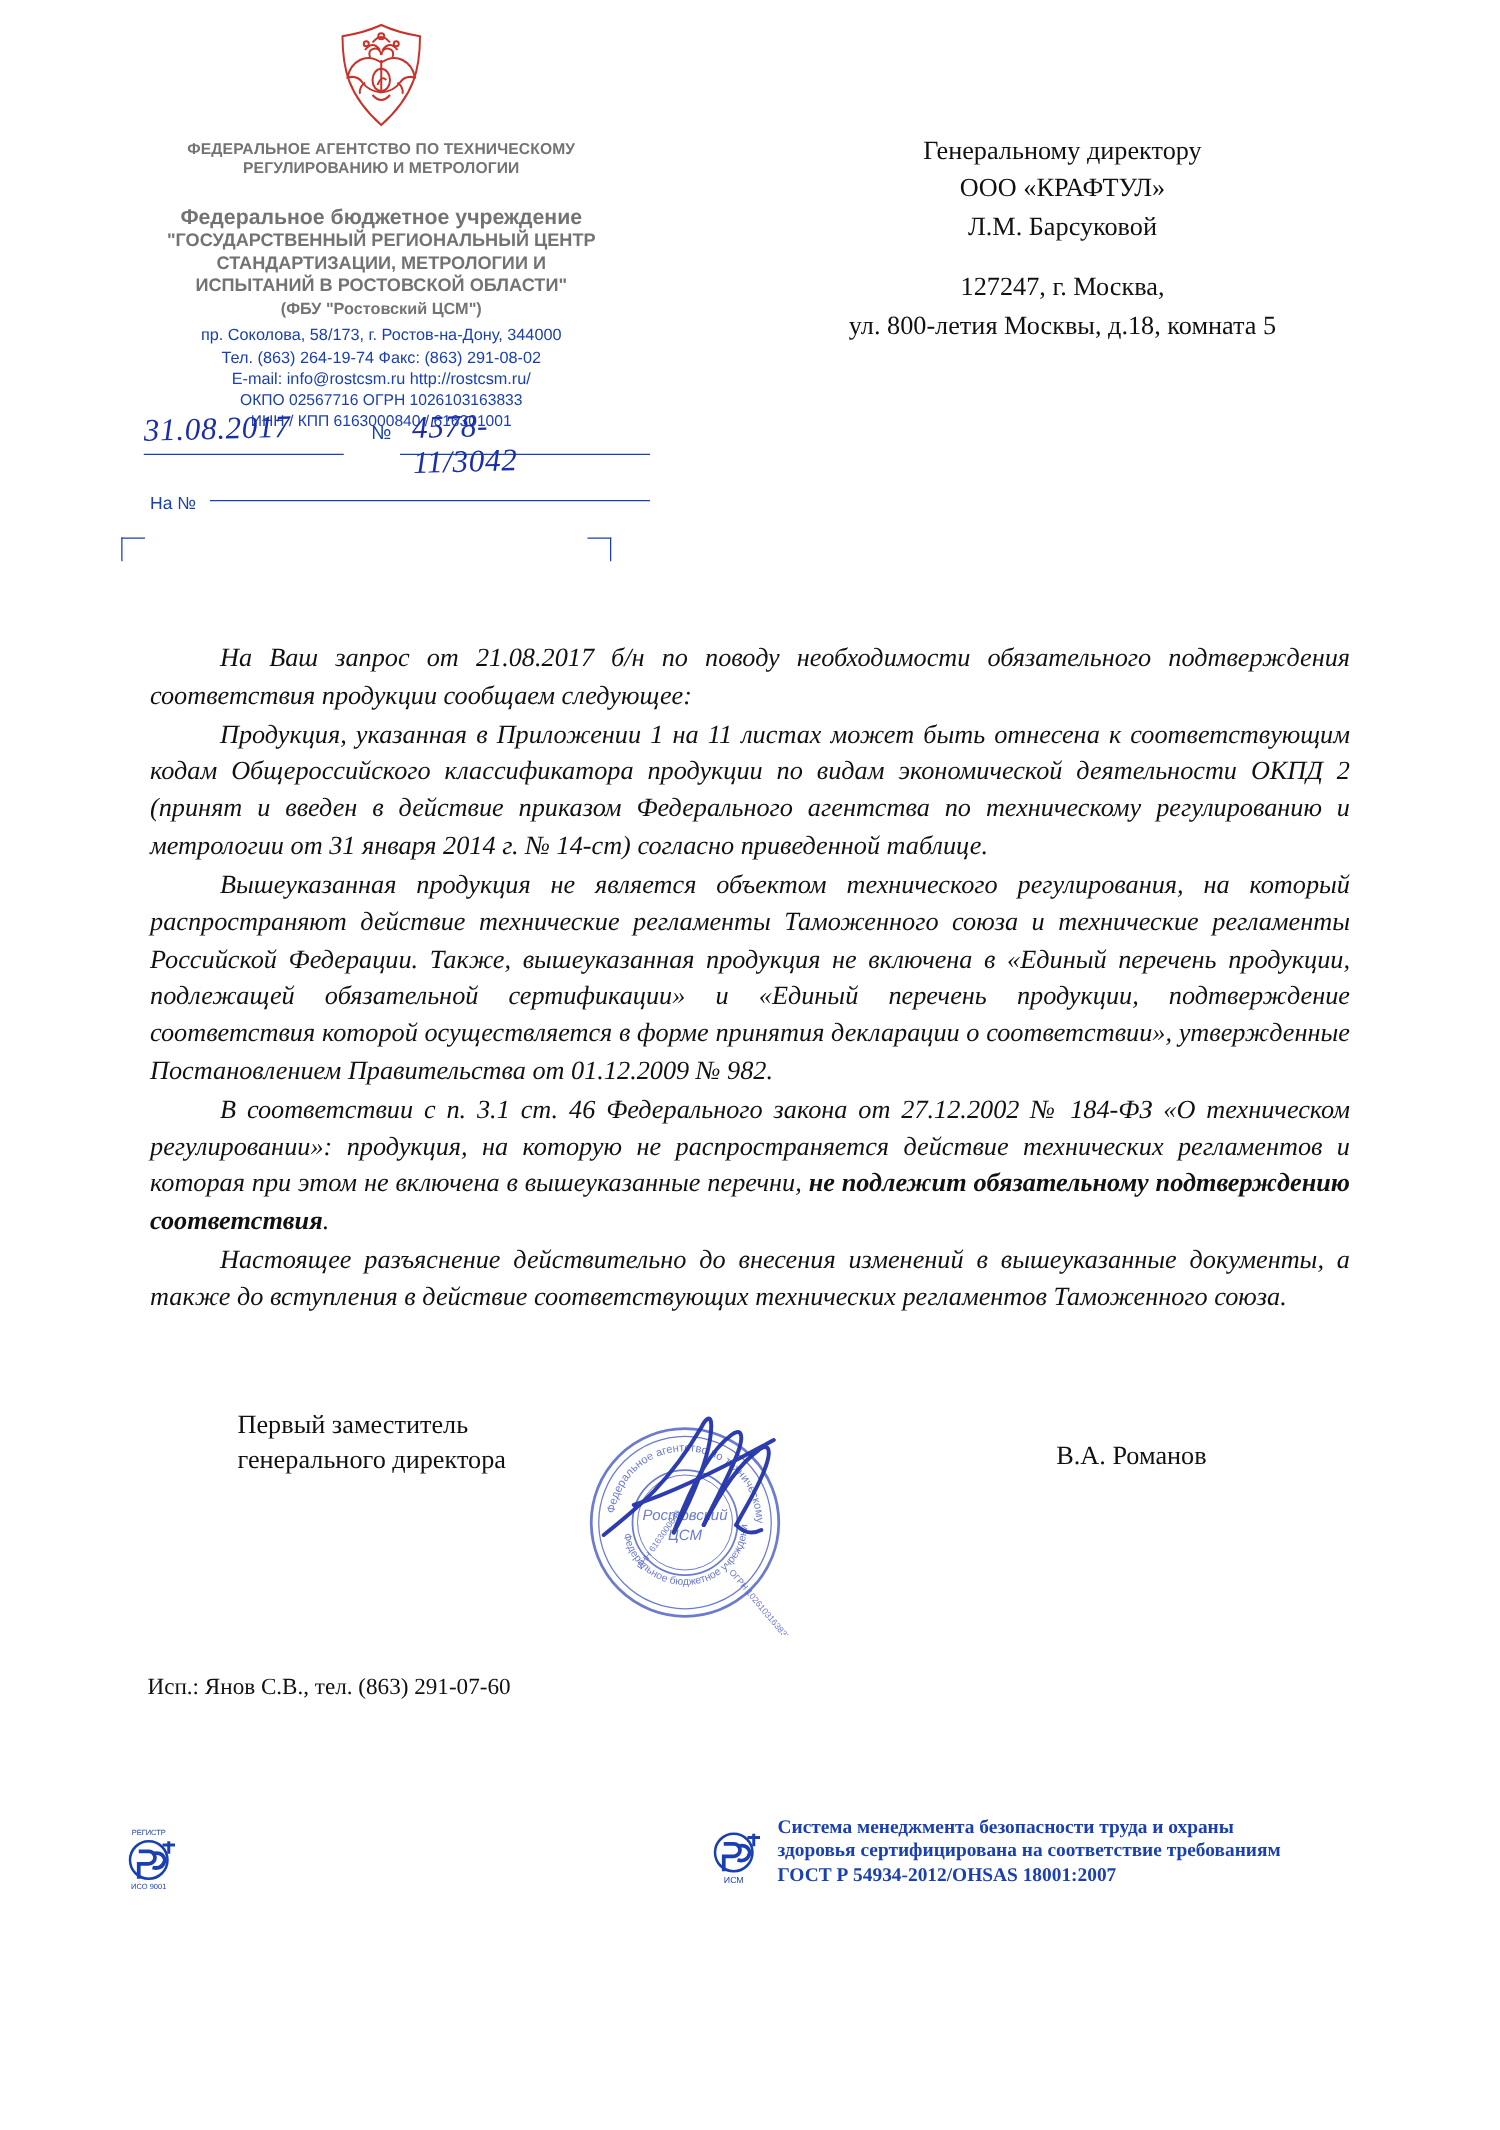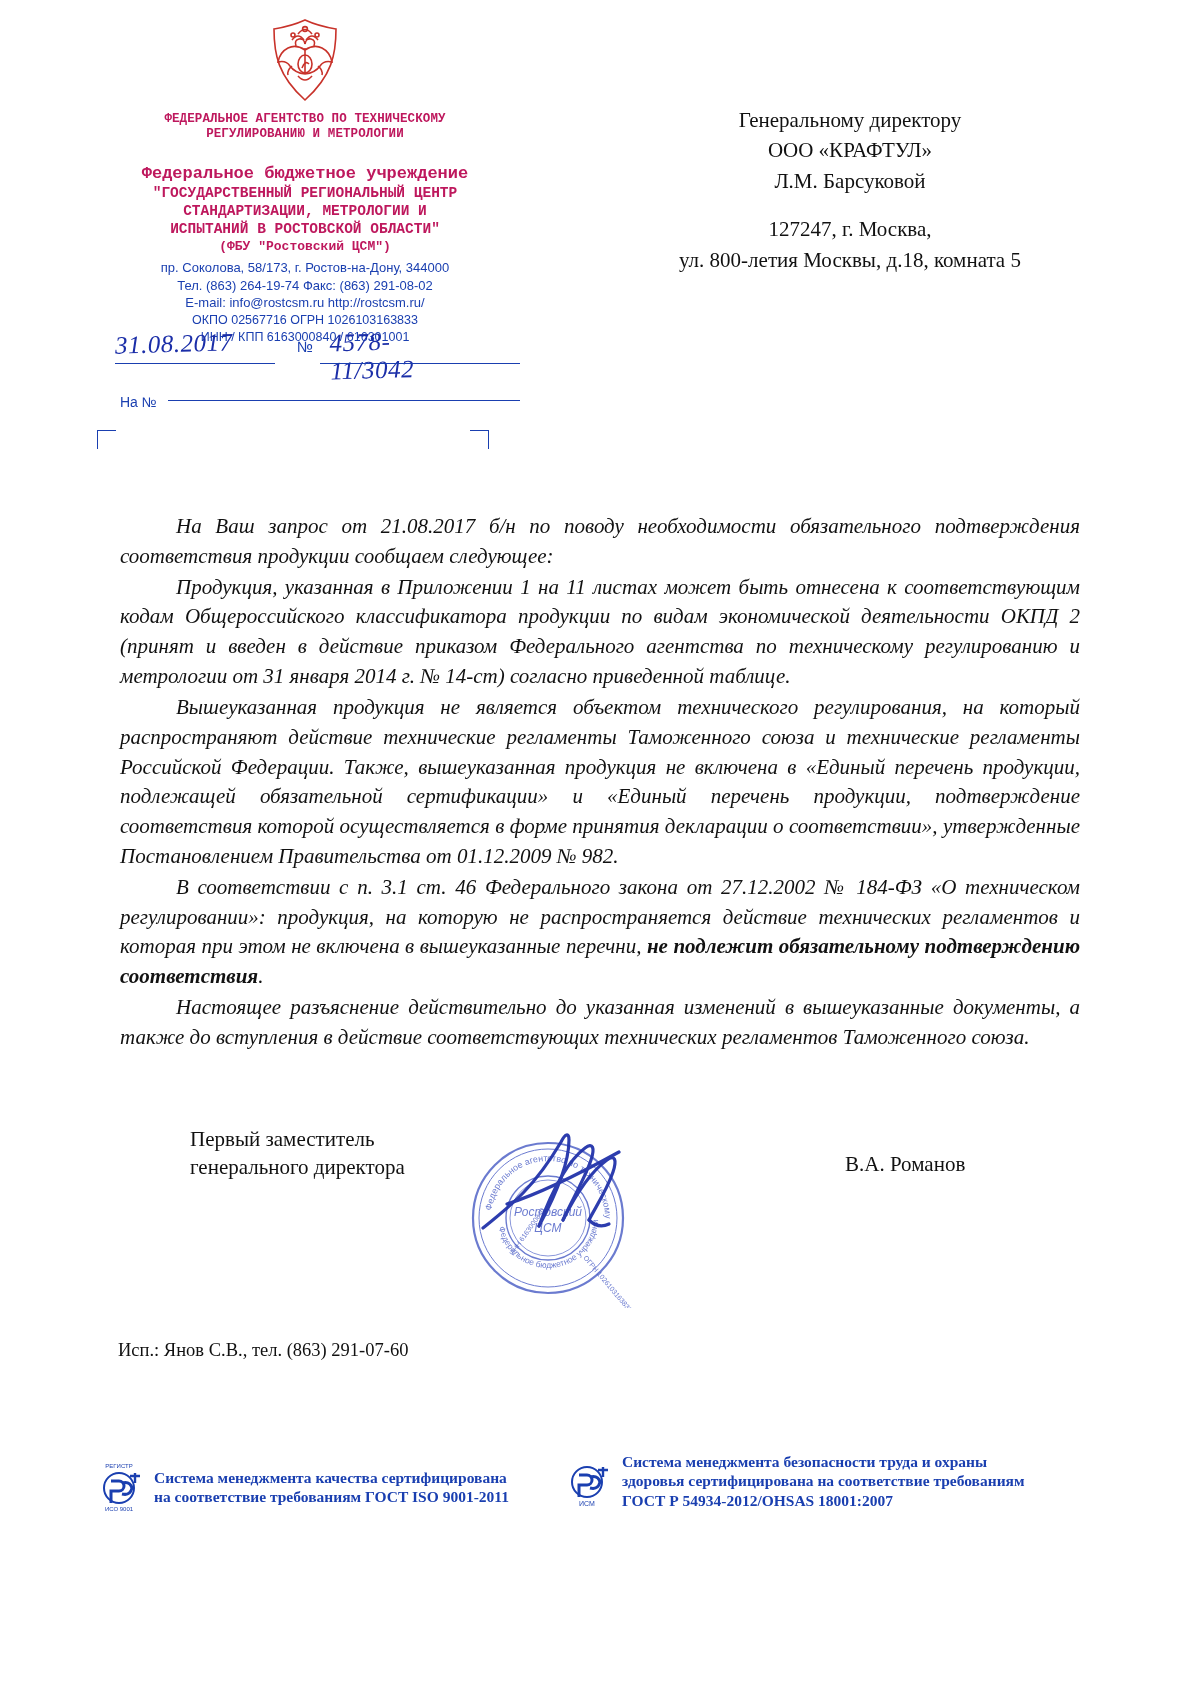--- a/index.html
+++ b/index.html
@@ -27,23 +27,23 @@
   }
   .coat {
     width: 86px;
     height: 92px;
     margin: 0 auto 6px auto;
     position: relative;
   }
   .coat svg { display: block; }
 
   .lh-line {
-    font-family: Liberation Mono, monospace;
+    font-family: Liberation Sans, sans-serif;
     font-weight: bold;
-    color: #be185d;
+    color: #737373;
     line-height: 1.18;
   }
   .lh-agency { font-size: 12.5px; letter-spacing: 0.1px; }
   .lh-fbu { font-size: 17px; margin-top: 22px; }
   .lh-center { font-size: 14.5px; margin-top: 1px; }
   .lh-short { font-size: 13px; margin-top: 1px; }
   .lh-contact {
     font-family: "Liberation Sans", sans-serif;
     font-weight: normal;
     font-size: 13px;
@@ -266,21 +266,21 @@
   <div class="gap"></div>
   <div>127247, г. Москва,</div>
   <div>ул. 800-летия Москвы, д.18, комната 5</div>
 </div>
 
 <div class="body-text">
   <p>На Ваш запрос от 21.08.2017 б/н по поводу необходимости обязательного подтверждения соответствия продукции сообщаем следующее:</p>
   <p>Продукция, указанная в Приложении 1 на 11 листах может быть отнесена к соответствующим кодам Общероссийского классификатора продукции по видам экономической деятельности ОКПД 2 (принят и введен в действие приказом Федерального агентства по техническому регулированию и метрологии от 31 января 2014 г. № 14-ст) согласно приведенной таблице.</p>
   <p>Вышеуказанная продукция не является объектом технического регулирования, на который распространяют действие технические регламенты Таможенного союза и технические регламенты Российской Федерации. Также, вышеуказанная продукция не включена в «Единый перечень продукции, подлежащей обязательной сертификации» и «Единый перечень продукции, подтверждение соответствия которой осуществляется в форме принятия декларации о соответствии», утвержденные Постановлением Правительства от 01.12.2009 № 982.</p>
   <p><span>В соответствии с п. 3.1 ст. 46 Федерального закона от 27.12.2002 № 184-ФЗ «О техническом регулировании»: продукция, на которую не распространяется действие технических регламентов и которая при этом не включена в вышеуказанные перечни, </span><b>не подлежит обязательному подтверждению соответствия</b><span>.</span></p>
-  <p>Настоящее разъяснение действительно до указанная изменений в вышеуказанные документы, а также до вступления в действие соответствующих технических регламентов Таможенного союза.</p>
+  <p>Настоящее разъяснение действительно до внесения изменений в вышеуказанные документы, а также до вступления в действие соответствующих технических регламентов Таможенного союза.</p>
 </div>
 
 <div class="sign-block">
   <div>Первый заместитель</div>
   <div>генерального директора</div>
 </div>
 <div class="sign-name">В.А. Романов</div>
 
 <div class="stamp">
   <svg viewBox="0 0 220 200" width="220" height="200" aria-hidden="true">
@@ -326,24 +326,20 @@
         <g fill="none" stroke="#1a3fb0" stroke-width="2">
           <circle cx="27" cy="28" r="15"></circle>
           <path d="M19 21 h8 a5 5 0 0 1 0 10 h-8 v12" stroke-width="3"></path>
           <path d="M30 23 q8 -2 10 5 q-2 8 -10 6" stroke-width="3"></path>
           <path d="M38 16 h10 M43 13 v10" stroke-width="2.4"></path>
         </g>
         <text x="27" y="8" font-size="6" fill="#1a3fb0" text-anchor="middle" font-family="Liberation Sans, sans-serif">РЕГИСТР</text>
         <text x="27" y="51" font-size="6" fill="#1a3fb0" text-anchor="middle" font-family="Liberation Sans, sans-serif">ИСО 9001</text>
       </svg>
     </div>
-    <div class="fo-text">
-      <div>Система менеджмента качества сертифицирована</div>
-      <div>на соответствие требованиям ГОСТ ISO 9001-2011</div>
-    </div>
   </div>
 
   <div class="fo-right">
     <div class="rost-logo">
       <svg viewBox="0 0 54 54" width="54" height="54" aria-hidden="true">
         <g fill="none" stroke="#1a3fb0" stroke-width="2">
           <circle cx="27" cy="26" r="15"></circle>
           <path d="M19 19 h8 a5 5 0 0 1 0 10 h-8 v12" stroke-width="3"></path>
           <path d="M30 21 q8 -2 10 5 q-2 8 -10 6" stroke-width="3"></path>
           <path d="M38 14 h10 M43 11 v10" stroke-width="2.4"></path>

